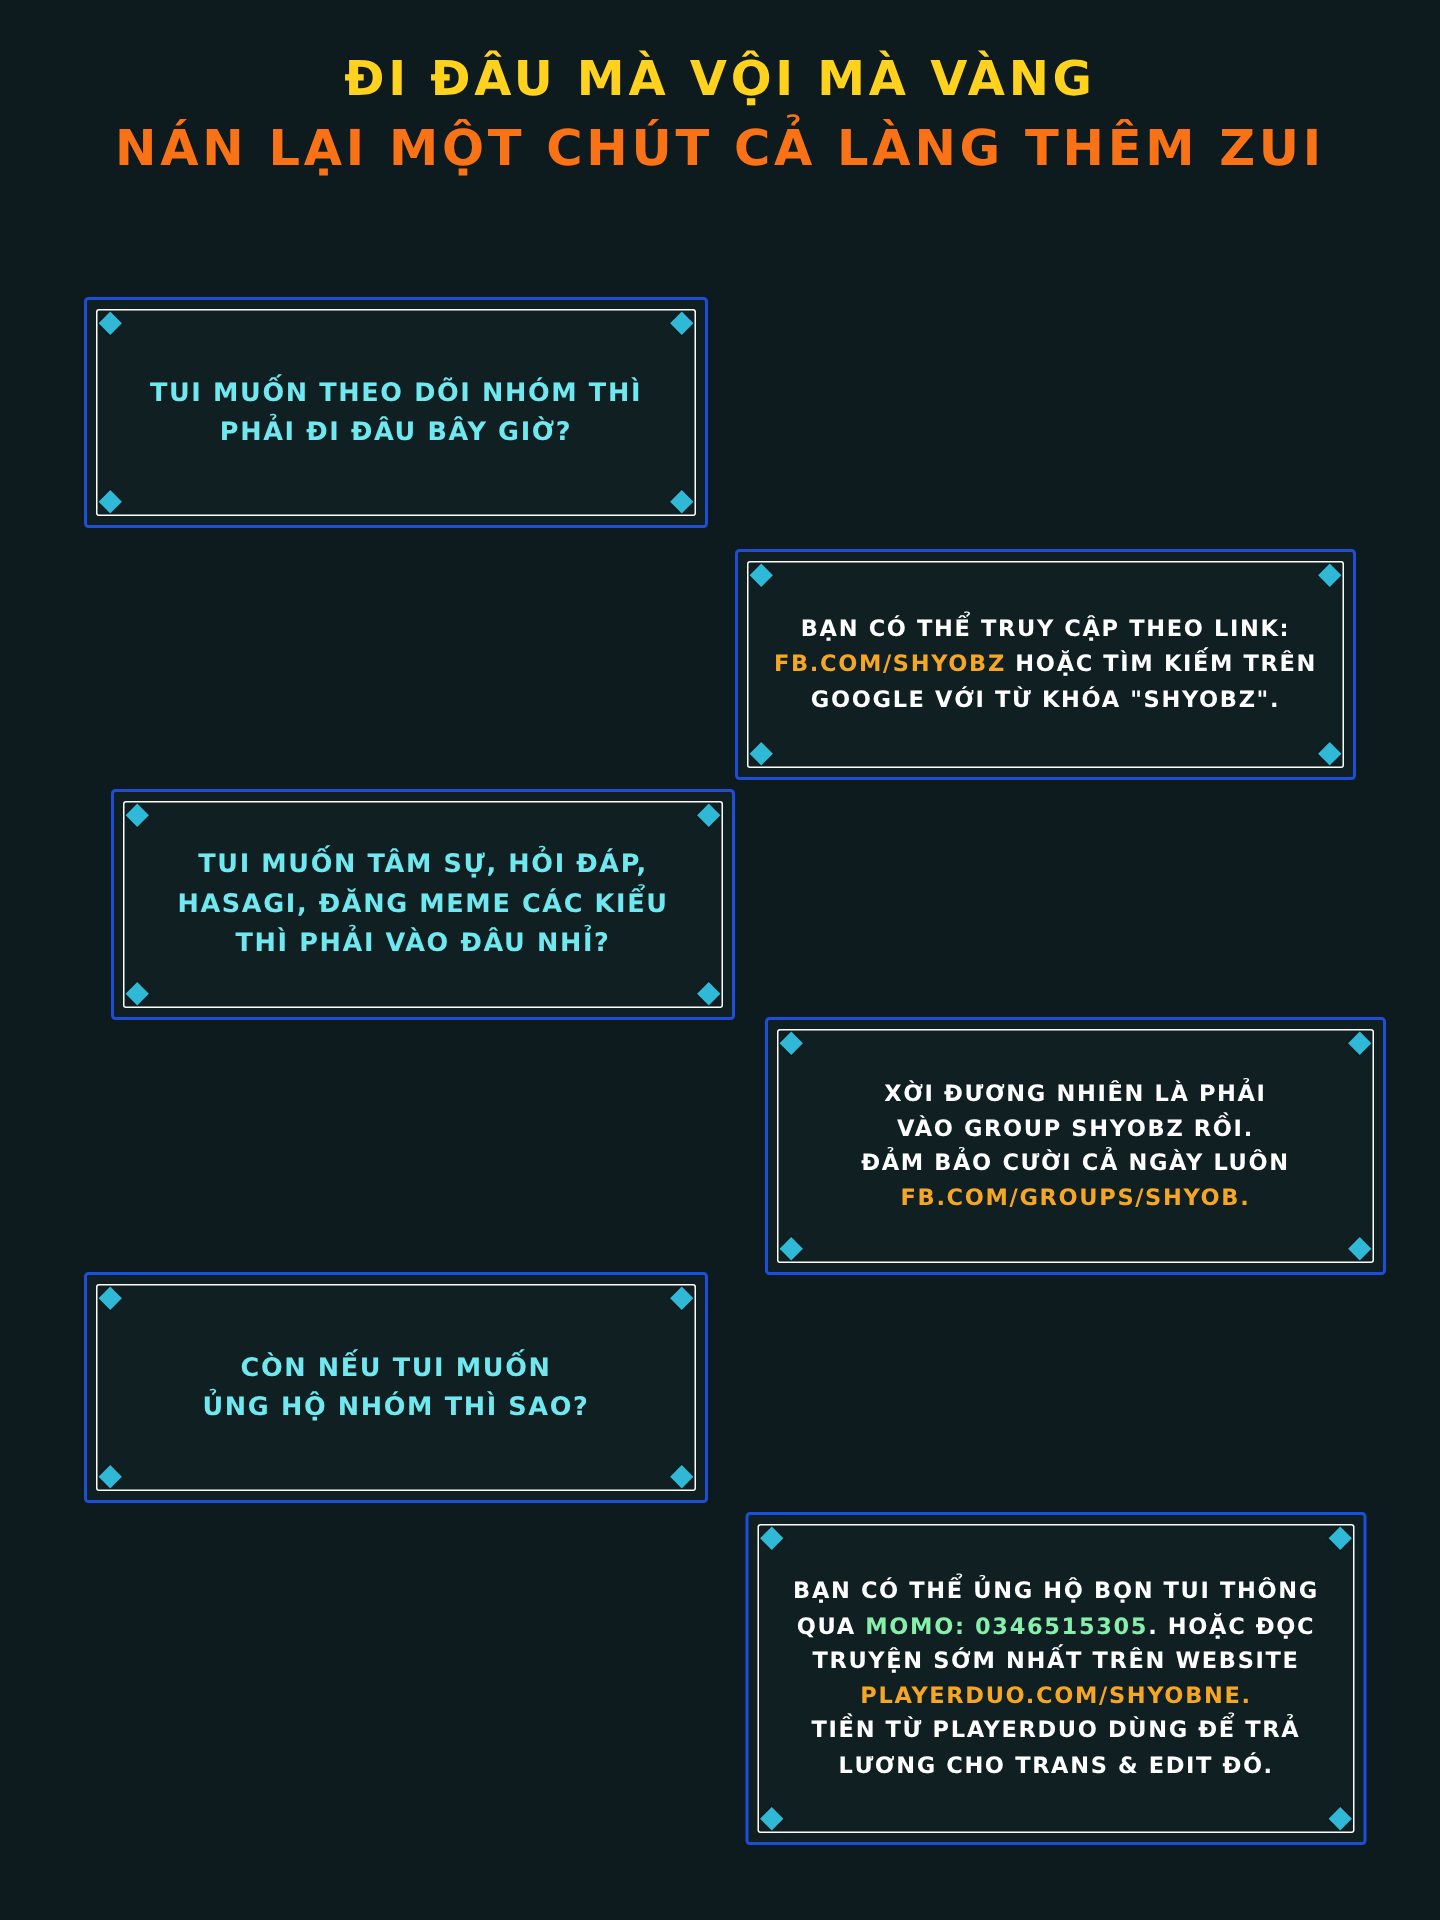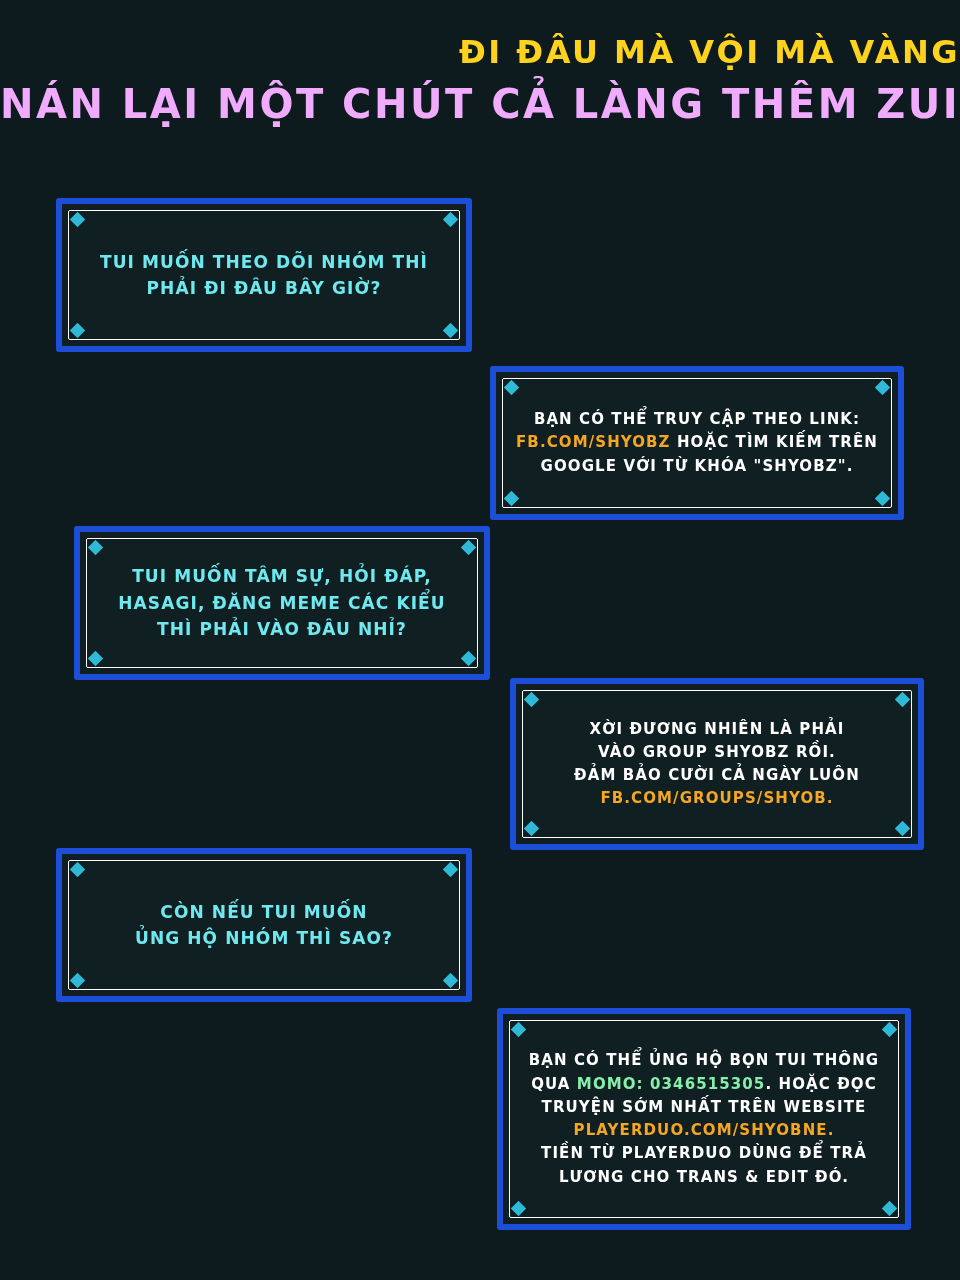--- a/index.html
+++ b/index.html
@@ -31,39 +31,38 @@
   }
   .header .line1 {
     font-family: "DejaVu Sans", sans-serif;
     font-weight: bold;
     font-size: 32px;
     letter-spacing: 2.5px;
     color: #ffd21e;
     text-transform: uppercase;
     line-height: 1.25;
     white-space: nowrap;
-    text-align: right;
   }
   .header .line2 {
     font-family: "DejaVu Sans", sans-serif;
     font-weight: bold;
-    font-size: 40px;
+    font-size: 33px;
     letter-spacing: 2.5px;
-    color: #f0abfc;
+    color: #f97316;
     text-transform: uppercase;
     line-height: 1.3;
     white-space: nowrap;
     margin-top: 6px;
   }
 
   
   .bubble {
     position: absolute;
     box-sizing: border-box;
-    border: 6px solid #1d4ed8;
+    border: 2px solid #1d4ed8;
     background: #101f22;
     border-radius: 3px;
     display: flex;
     align-items: center;
     justify-content: center;
   }
   .bubble .inner {
     position: absolute;
     top: 6px;
     left: 6px;

